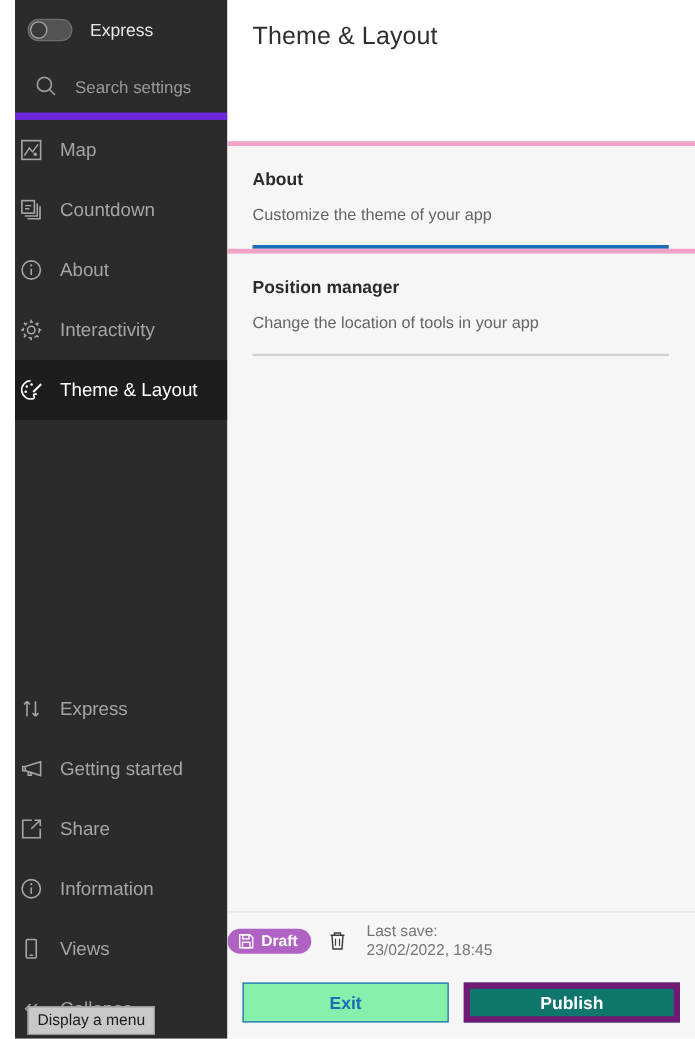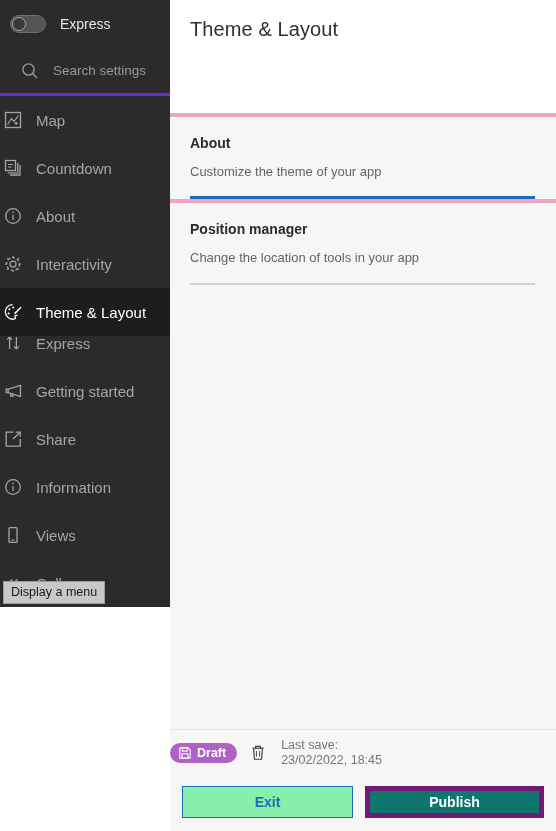--- a/index.html
+++ b/index.html
@@ -16,25 +16,26 @@
     position: relative;
     width: 556px;
     height: 831px;
     display: flex;
     background: #ffffff;
   }
 
   
   #sidebar {
     width: 170px;
-    height: 607px;
+    height: 831px;
     background: #2b2b2b;
     position: relative;
     flex: 0 0 170px;
     color: #bfbfbf;
+    margin-left: 12px;
   }
 
   .toggle-row {
     height: 48px;
     display: flex;
     align-items: center;
     padding-left: 10px;
   }
   .toggle-switch {
     width: 36px;
@@ -58,22 +59,22 @@
   .toggle-label {
     margin-left: 14px;
     font-size: 14px;
     color: #e8e8e8;
   }
 
   .search-row {
     height: 48px;
     display: flex;
     align-items: center;
-    padding-left: 19px;
-    border-bottom: 3px solid #6d28d9;
+    padding-left: 14px;
+    border-bottom: 6px solid #6d28d9;
   }
   .search-row .ico { width: 22px; height: 22px; flex: 0 0 22px; }
   .search-text {
     margin-left: 12px;
     font-size: 13.5px;
     color: #9a9a9a;
   }
 
   .nav-item {
     height: 48px;
@@ -96,21 +97,21 @@
 
   #nav-bottom {
     position: absolute;
     left: 0;
     bottom: 0;
     width: 170px;
   }
 
   .tooltip {
     position: absolute;
-    left: 3px;
+    left: 10px;
     bottom: 3px;
     background: #c8c8c8;
     color: #1a1a1a;
     font-size: 12.5px;
     padding: 3px 7px 4px 7px;
     border: 1px solid #9a9a9a;
     white-space: nowrap;
     z-index: 40;
   }
 

